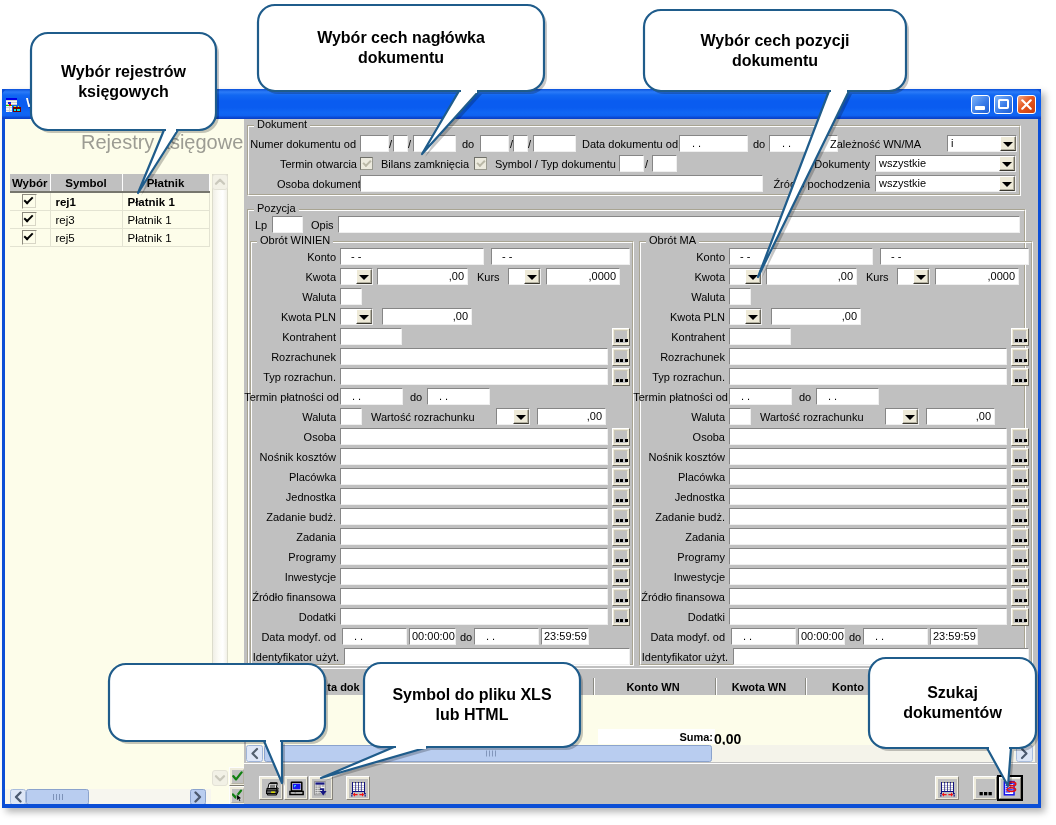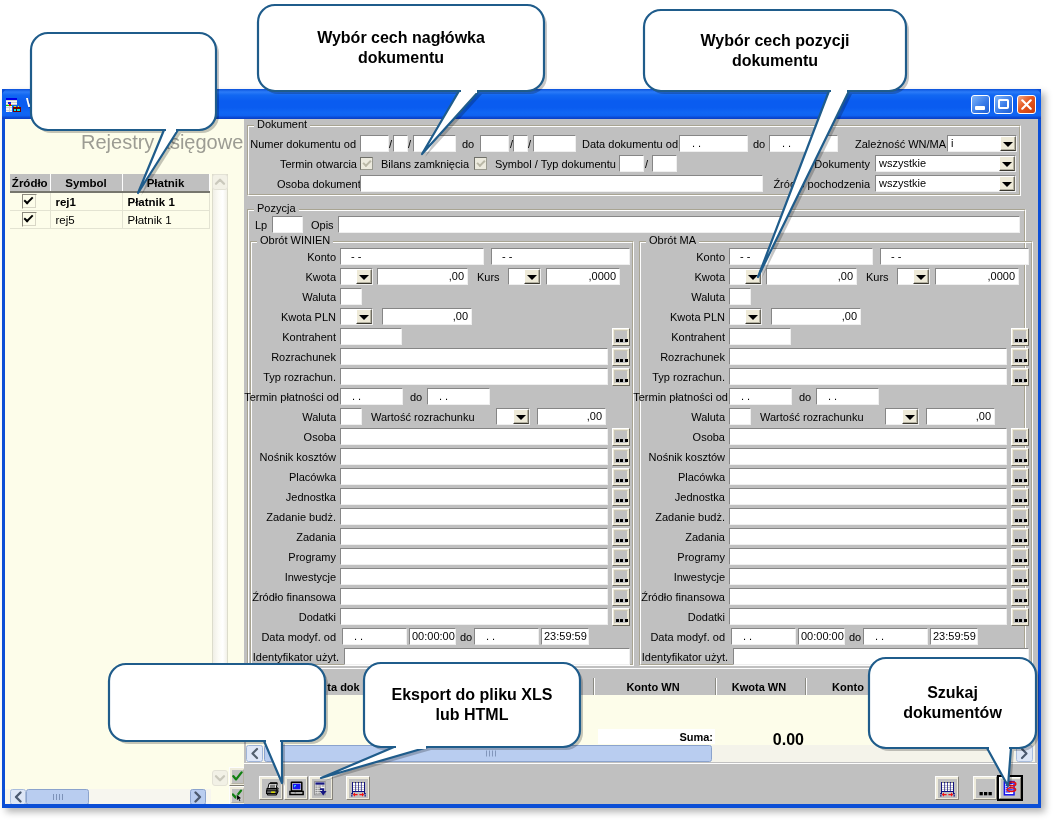--- a/index.html
+++ b/index.html
@@ -142,30 +142,35 @@
       <div id="lheading">Rejestry księgowe</div>
       <div id="ltable">
         <table>
           <colgroup>
                 <col style="width:40px">
                 <col style="width:72px">
                 <col style="width:87px">
               </colgroup>
           <thead>
                 <tr>
-                  <th>Źródło</th>
+                  <th>Wybór</th>
                   <th>Symbol</th>
                   <th>Płatnik</th>
                 </tr>
               </thead>
               <tbody>
                 <tr>
                   <td class="c"><span class="lcheck"></span></td>
                   <td style="font-weight:bold">rej1</td>
                   <td style="font-weight:bold">Płatnik 1</td>
+                </tr>
+                <tr>
+                  <td class="c"><span class="lcheck"></span></td>
+                  <td>rej3</td>
+                  <td>Płatnik 1</td>
                 </tr>
                 <tr>
                   <td class="c"><span class="lcheck"></span></td>
                   <td>rej5</td>
                   <td>Płatnik 1</td>
                 </tr>
               </tbody>
             </table>
       </div>
       <div id="lvscroll"></div>
@@ -225,21 +230,21 @@
       <div class="lbll" style="left:218px;top:19px">do</div>
       <div class="fld" style="left:236px;top:16px;width:29px;height:17px"></div>
       <div class="lbll" style="left:266px;top:19px">/</div>
       <div class="fld" style="left:269px;top:16px;width:15px;height:17px"></div>
       <div class="lbll" style="left:284px;top:19px">/</div>
       <div class="fld" style="left:289px;top:16px;width:43px;height:17px"></div>
       <div class="lbll" style="left:338px;top:19px">Data dokumentu od</div>
       <div class="fld" style="left:435px;top:16px;width:69px;height:17px;padding-left:12px">. .</div>
       <div class="lbll" style="left:509px;top:19px">do</div>
       <div class="fld" style="left:525px;top:16px;width:69px;height:17px;padding-left:12px">. .</div>
-      <div class="lbl" style="left:611px;top:19px;width:88px">Zależność WN/MA</div>
+      <div class="lbl" style="left:586px;top:19px;width:88px">Zależność WN/MA</div>
       <div class="combo" style="left:703px;top:16px;width:70px;height:17px"><span>i</span><span class="cbtn"></span></div>
       <div class="lbl" style="left:33px;top:39px;width:80px">Termin otwarcia</div>
       <div class="cbx" style="left:116px;top:38px"></div>
       <div class="lbll" style="left:137px;top:39px">Bilans zamknięcia</div>
       <div class="cbx" style="left:230px;top:38px"></div>
       <div class="lbll" style="left:251px;top:39px">Symbol / Typ dokumentu</div>
       <div class="fld" style="left:375px;top:36px;width:25px;height:17px"></div>
       <div class="lbll" style="left:401px;top:39px">/</div>
       <div class="fld" style="left:408px;top:36px;width:25px;height:17px"></div>
       <div class="lbl" style="left:526px;top:39px;width:100px">Dokumenty</div>
@@ -487,21 +492,21 @@
               <div style="position:absolute;left:560px;top:0;width:88px;height:17px;border-right:1px solid #8a8a82;border-left:1px solid #fdfdfd;box-sizing:border-box;"></div>
               <div style="position:absolute;left:648px;top:0;width:88px;height:17px;border-right:1px solid #8a8a82;border-left:1px solid #fdfdfd;box-sizing:border-box;"></div>
             </div>
       <div style="position:absolute;left:79px;top:12px;width:41px;text-align:center;font-size:11px;font-weight:bold;line-height:14px">ta dok</div>
       <div style="position:absolute;left:348px;top:12px;width:122px;text-align:center;font-size:11px;font-weight:bold;line-height:14px">Konto WN</div>
       <div style="position:absolute;left:470px;top:12px;width:90px;text-align:center;font-size:11px;font-weight:bold;line-height:14px">Kwota WN</div>
       <div style="position:absolute;left:560px;top:12px;width:88px;text-align:center;font-size:11px;font-weight:bold;line-height:14px">Konto</div>
       <div style="position:absolute;left:2px;top:27px;width:789px;height:50px;background:#fdfdea;"></div>
       <div style="position:absolute;left:354px;top:61px;width:117px;height:15px;background:#ffffff"></div>
       <div style="position:absolute;left:352px;top:63px;width:117px;text-align:right;font-size:11px;font-weight:bold">Suma:</div>
-      <div style="position:absolute;left:470px;top:63px;width:90px;text-align:right;font-size:16px;font-weight:bold">0,00</div>
+      <div style="position:absolute;left:470px;top:63px;width:90px;text-align:left;font-size:14px;font-weight:bold">0,00</div>
       <div style="position:absolute;left:2px;top:77px;width:789px;height:17px">
         <svg width="789" height="17" viewBox="0 0 789 17">
           <rect x="0" y="0" width="789" height="17" fill="#f4f3ea"></rect>
           <rect x="0.5" y="0.5" width="16" height="16" rx="2" fill="#dfe7f7" stroke="#9fb4d8"></rect>
           <path d="M11 4 L6.5 8.5 L11 13" fill="none" stroke="#54606f" stroke-width="2.2" stroke-linejoin="round" stroke-linecap="round"></path>
           <rect x="18.5" y="0.5" width="447" height="16" rx="2" fill="#b9cdf0" stroke="#8ba3cd"></rect>
           <g stroke="#8296bb" stroke-width="1">
                   <path d="M240.5 5.5 v6 M243.5 5.5 v6 M246.5 5.5 v6 M249.5 5.5 v6"></path>
                 </g>
           <rect x="770.5" y="0.5" width="16" height="16" rx="2" fill="#dde6f6" stroke="#a8bcdc"></rect>
@@ -666,20 +671,24 @@
 <div class="callout-wrap" style="position:absolute;left:27px;top:29px;width:195px;height:170px;z-index:60">
   <svg width="195" height="170" viewBox="0 0 195 170" style="position:absolute;left:0;top:0">
     <g transform="translate(3,3)" opacity="0.22">
           <path d="M21 4 H172 A17 17 0 0 1 189 21 V84 A17 17 0 0 1 172 101 H21 A17 17 0 0 1 4 84 V21 A17 17 0 0 1 21 4 Z" fill="#000"></path>
           <path d="M137 101 L111 164 L151 101 Z" fill="#000"></path>
         </g>
     <path d="M137 101 L111 164 L151 101 Z" fill="#fff" stroke="#1f5c8b" stroke-width="2.2" stroke-linejoin="round"></path>
     <path d="M21 4 H172 A17 17 0 0 1 189 21 V84 A17 17 0 0 1 172 101 H21 A17 17 0 0 1 4 84 V21 A17 17 0 0 1 21 4 Z" fill="#fff" stroke="#1f5c8b" stroke-width="2.2"></path>
     <path d="M139 98 L149 98 L149 103 L139 103 Z" fill="#fff" stroke="none"></path>
   </svg>
+  <div style="position:absolute;left:4px;top:4px;width:185px;height:97px;display:flex;flex-direction:column;align-items:center;justify-content:center;text-align:center;font-size:16px;font-weight:bold;color:#000;line-height:20px">
+        <span>Wybór rejestrów</span>
+        <span>księgowych</span>
+      </div>
 </div>
 <div class="callout-wrap" style="position:absolute;left:254px;top:1px;width:296px;height:159px;z-index:61">
   <svg width="296" height="159" viewBox="0 0 296 159" style="position:absolute;left:0;top:0">
     <g transform="translate(3,3)" opacity="0.22">
           <path d="M21 4 H273 A17 17 0 0 1 290 21 V73 A17 17 0 0 1 273 90 H21 A17 17 0 0 1 4 73 V21 A17 17 0 0 1 21 4 Z" fill="#000"></path>
           <path d="M205 90 L168 153 L225 90 Z" fill="#000"></path>
         </g>
     <path d="M205 90 L168 153 L225 90 Z" fill="#fff" stroke="#1f5c8b" stroke-width="2.2" stroke-linejoin="round"></path>
     <path d="M21 4 H273 A17 17 0 0 1 290 21 V73 A17 17 0 0 1 273 90 H21 A17 17 0 0 1 4 73 V21 A17 17 0 0 1 21 4 Z" fill="#fff" stroke="#1f5c8b" stroke-width="2.2"></path>
     <path d="M207 87 L223 87 L223 92 L207 92 Z" fill="#fff" stroke="none"></path>
@@ -719,21 +728,21 @@
   <svg width="269" height="125" viewBox="0 0 269 125" style="position:absolute;left:0;top:0">
     <g transform="translate(3,3)" opacity="0.22">
           <path d="M64 4 H246 A17 17 0 0 1 263 21 V71 A17 17 0 0 1 246 88 H64 A17 17 0 0 1 47 71 V21 A17 17 0 0 1 64 4 Z" fill="#000"></path>
           <path d="M77 88 L4 119 L111 88 Z" fill="#000"></path>
         </g>
     <path d="M77 88 L4 119 L111 88 Z" fill="#fff" stroke="#1f5c8b" stroke-width="2.2" stroke-linejoin="round"></path>
     <path d="M64 4 H246 A17 17 0 0 1 263 21 V71 A17 17 0 0 1 246 88 H64 A17 17 0 0 1 47 71 V21 A17 17 0 0 1 64 4 Z" fill="#fff" stroke="#1f5c8b" stroke-width="2.2"></path>
     <path d="M79 85 L109 85 L109 90 L79 90 Z" fill="#fff" stroke="none"></path>
   </svg>
   <div style="position:absolute;left:47px;top:4px;width:216px;height:84px;display:flex;flex-direction:column;align-items:center;justify-content:center;text-align:center;font-size:16px;font-weight:bold;color:#000;line-height:20px">
-        <span>Eksport do pliku XLS</span>
+        <span>Symbol do pliku XLS</span>
         <span>lub HTML</span>
       </div>
 </div>
 <div class="callout-wrap" style="position:absolute;left:865px;top:654px;width:177px;height:138px;z-index:65">
   <svg width="177" height="138" viewBox="0 0 177 138" style="position:absolute;left:0;top:0">
     <g transform="translate(3,3)" opacity="0.22">
           <path d="M21 4 H154 A17 17 0 0 1 171 21 V77 A17 17 0 0 1 154 94 H21 A17 17 0 0 1 4 77 V21 A17 17 0 0 1 21 4 Z" fill="#000"></path>
           <path d="M122 94 L143 132 L146 94 Z" fill="#000"></path>
         </g>
     <path d="M122 94 L143 132 L146 94 Z" fill="#fff" stroke="#1f5c8b" stroke-width="2.2" stroke-linejoin="round"></path>

